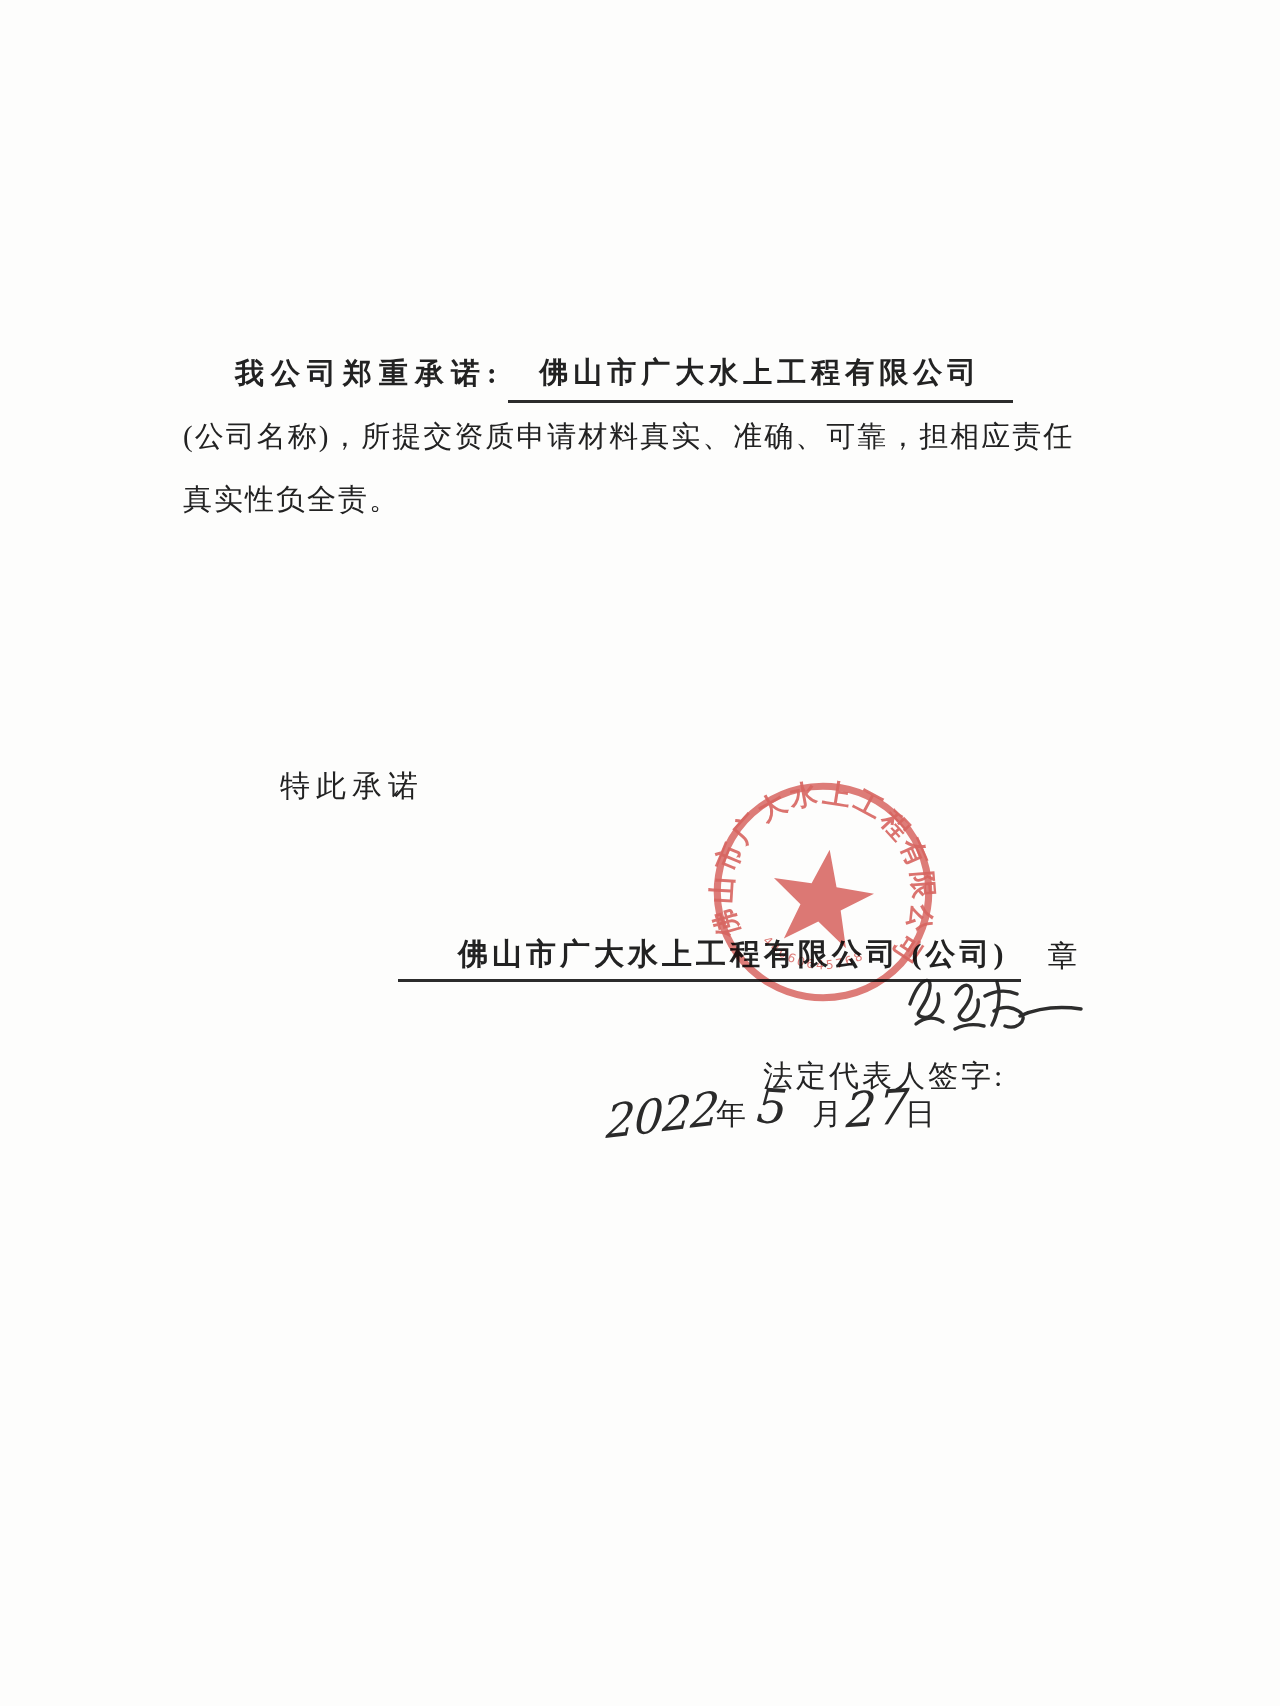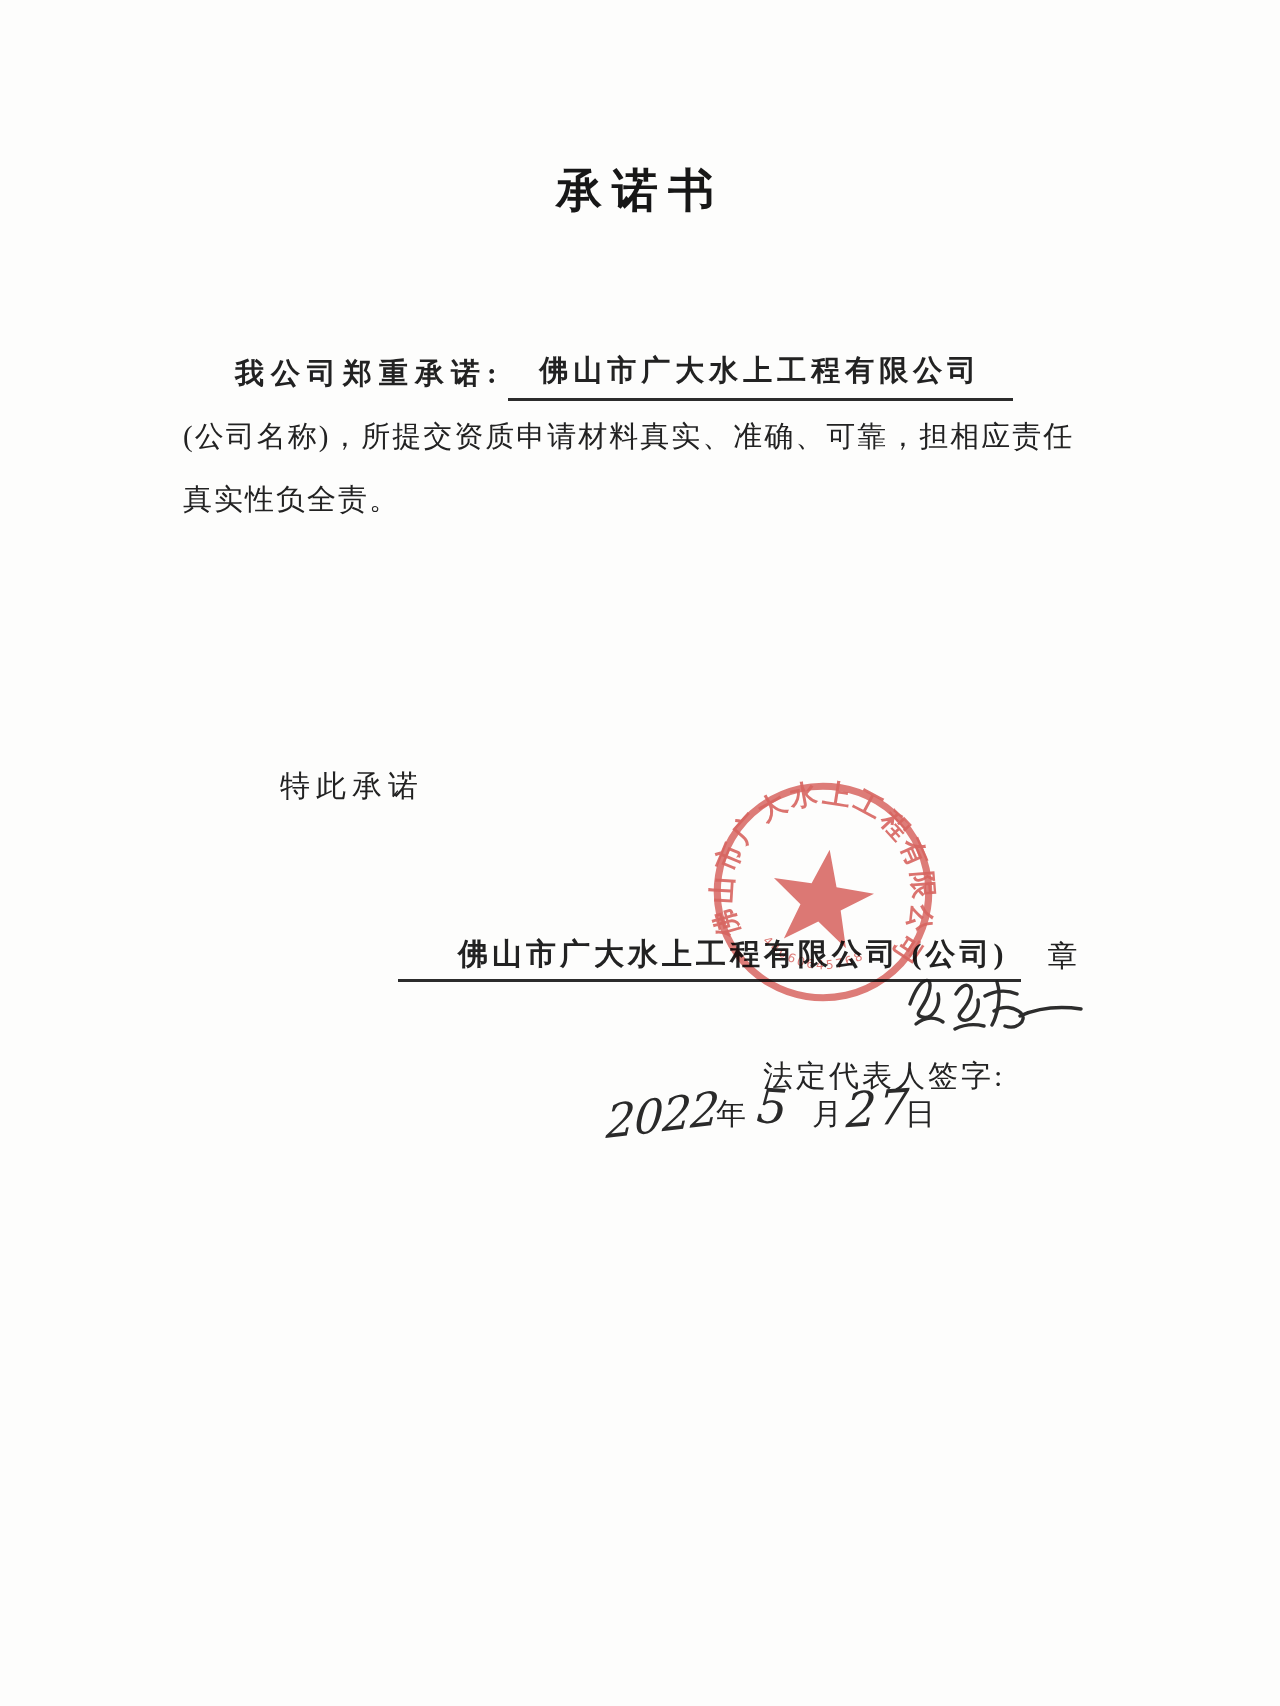--- a/index.html
+++ b/index.html
@@ -20,21 +20,21 @@
     letter-spacing:10px;
     color:#171717;
   }
   .body-block{
     position:absolute;top:342px;left:183px;width:830px;
     font-size:29px;line-height:63px;
     letter-spacing:2px;
     color:#222;
   }
   .line{white-space:nowrap;}
-  .line-first{display:flex;align-items:flex-start;}
+  .line-first{display:flex;align-items:center;}
   .indent{display:inline-block;width:52px;}
   .promise-prefix{letter-spacing:7px;font-weight:600;white-space:nowrap;}
   .blank-underline{
     flex:1;
     border-bottom:3px solid #2c2c2c;
     text-align:center;
     font-weight:bold;
     letter-spacing:5px;
     white-space:nowrap;
     margin-left:4px;
@@ -85,21 +85,20 @@
   .d-month-label{left:812px;top:12px;font-size:30px;}
   .d-day{left:846px;top:-2px;font-size:48px;transform:rotate(-4deg) skewX(-6deg);letter-spacing:2px;}
   .d-day-label{left:905px;top:12px;font-size:30px;}
   .printed{color:#242424;letter-spacing:2px;}
 </style>
 </head>
 <body>
 
 <div class="page">
 
-  <div class="title">承诺书</div>
 
   <div class="body-block">
     <div class="line line-first">
       <span class="indent"></span>
       <span class="promise-prefix">我公司郑重承诺:</span>
       <span class="blank-underline">佛山市广大水上工程有限公司</span>
     </div>
     <div class="line">(公司名称)，所提交资质申请材料真实、准确、可靠，担相应责任</div>
     <div class="line">真实性负全责。</div>
   </div>

